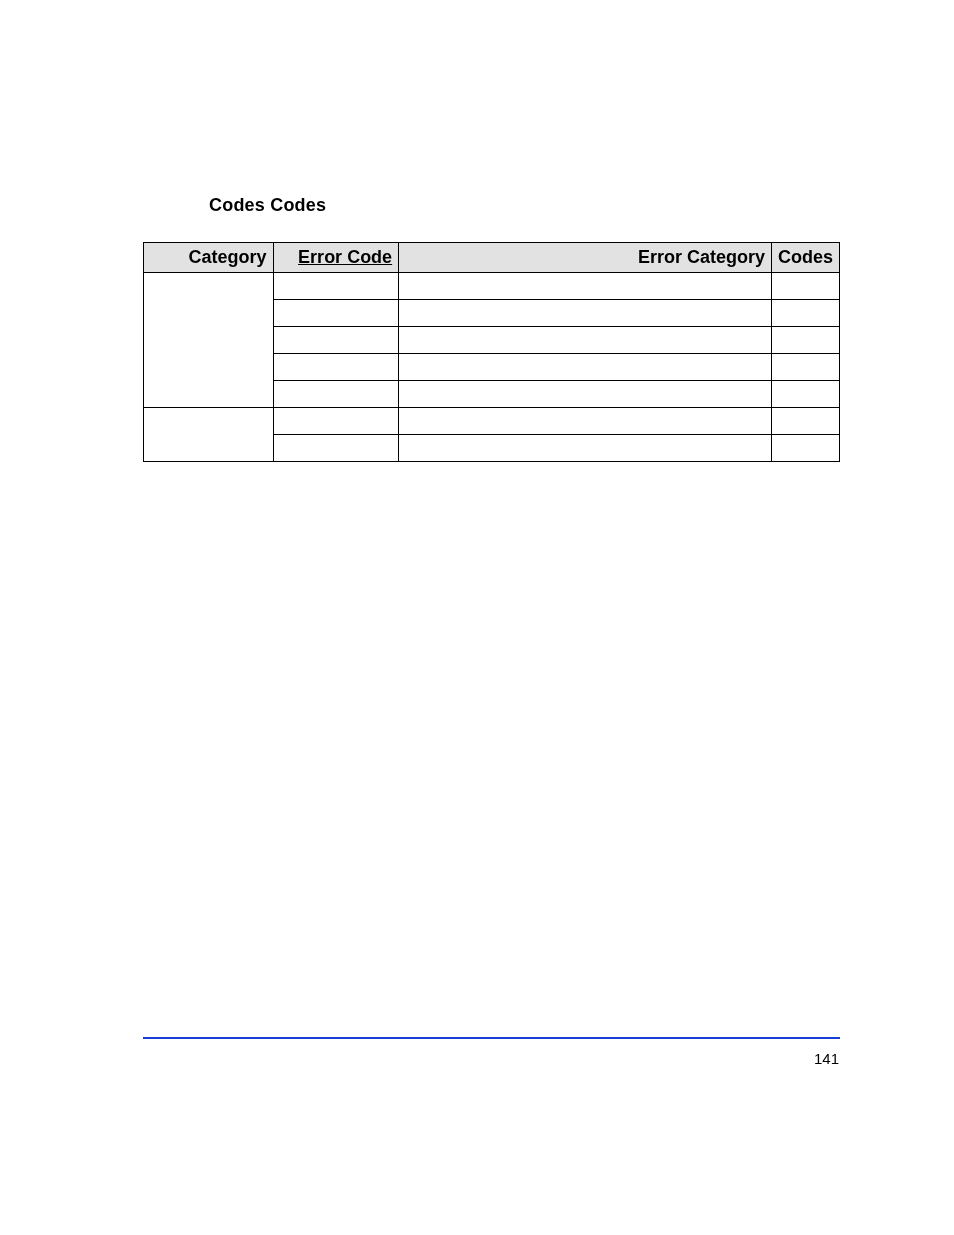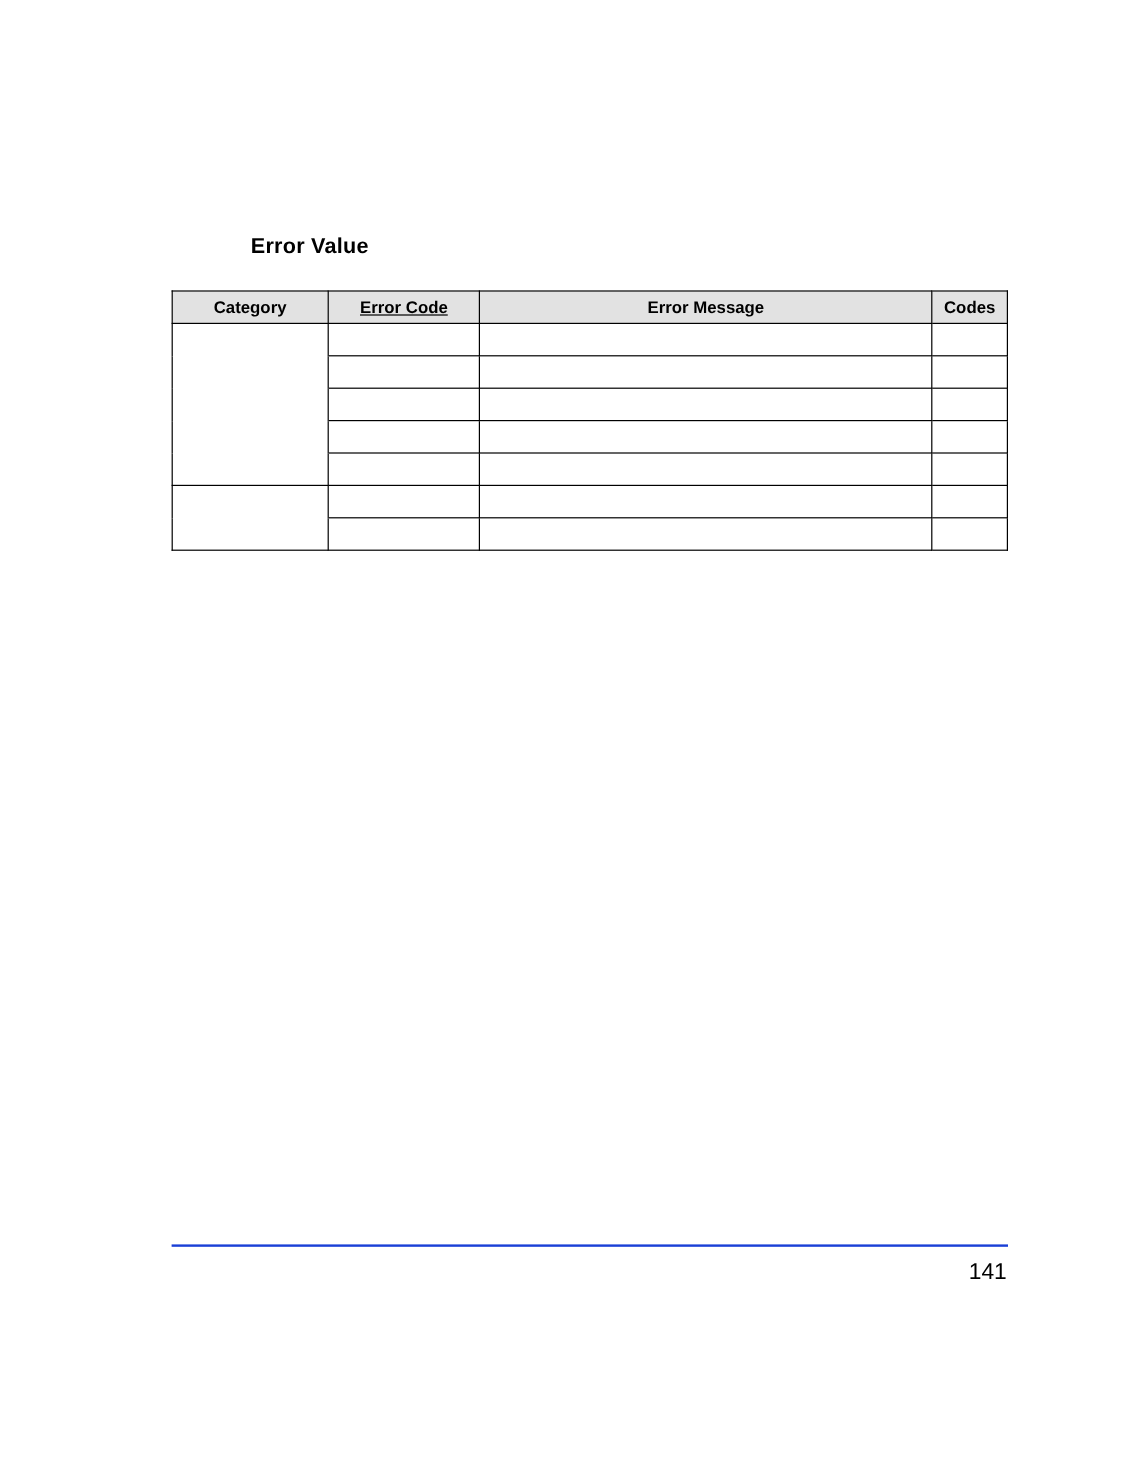--- a/index.html
+++ b/index.html
@@ -29,22 +29,22 @@
     position: absolute;
     left: 143px;
     top: 242px;
     border-collapse: collapse;
     width: 697px;
   }
   .error-table th,
   .error-table td {
     border: 1px solid #000;
     padding: 4px 6px;
-    font-size: 14px;
-    text-align: center;
+    font-size: 18px;
+    text-align: right;
     vertical-align: middle;
     height: 18px;
     margin-top: 20px;
   }
   .error-table th {
     background: #e2e2e2;
     font-weight: bold;
   }
   .col-category { width: 118px; }
   .col-code     { width: 115px; text-decoration: underline; }
@@ -60,36 +60,36 @@
     left: 143px;
     top: 1037px;
     width: 697px;
     height: 0;
     border-top: 2px solid #1a3fd6;
   }
   .page-number {
     position: absolute;
     right: 115px;
     top: 1050px;
-    font-size: 19px;
+    font-size: 15px;
   }
 </style>
 </head>
 <body>
 
 <div class="page">
 
-  <div class="title">Error Value</div>
+  <div class="title">Codes Codes</div>
 
   <table class="error-table">
     <thead>
       <tr>
         <th class="col-category">Category</th>
         <th class="col-code">Error Code</th>
-        <th class="col-message">Error Message</th>
+        <th class="col-message">Error Category</th>
         <th class="col-value">Codes</th>
       </tr>
     </thead>
     <tbody>
 
       <tr>
         <td class="col-category no-bottom"></td>
         <td class="col-code"></td>
         <td class="col-message"></td>
         <td class="col-value"></td>

